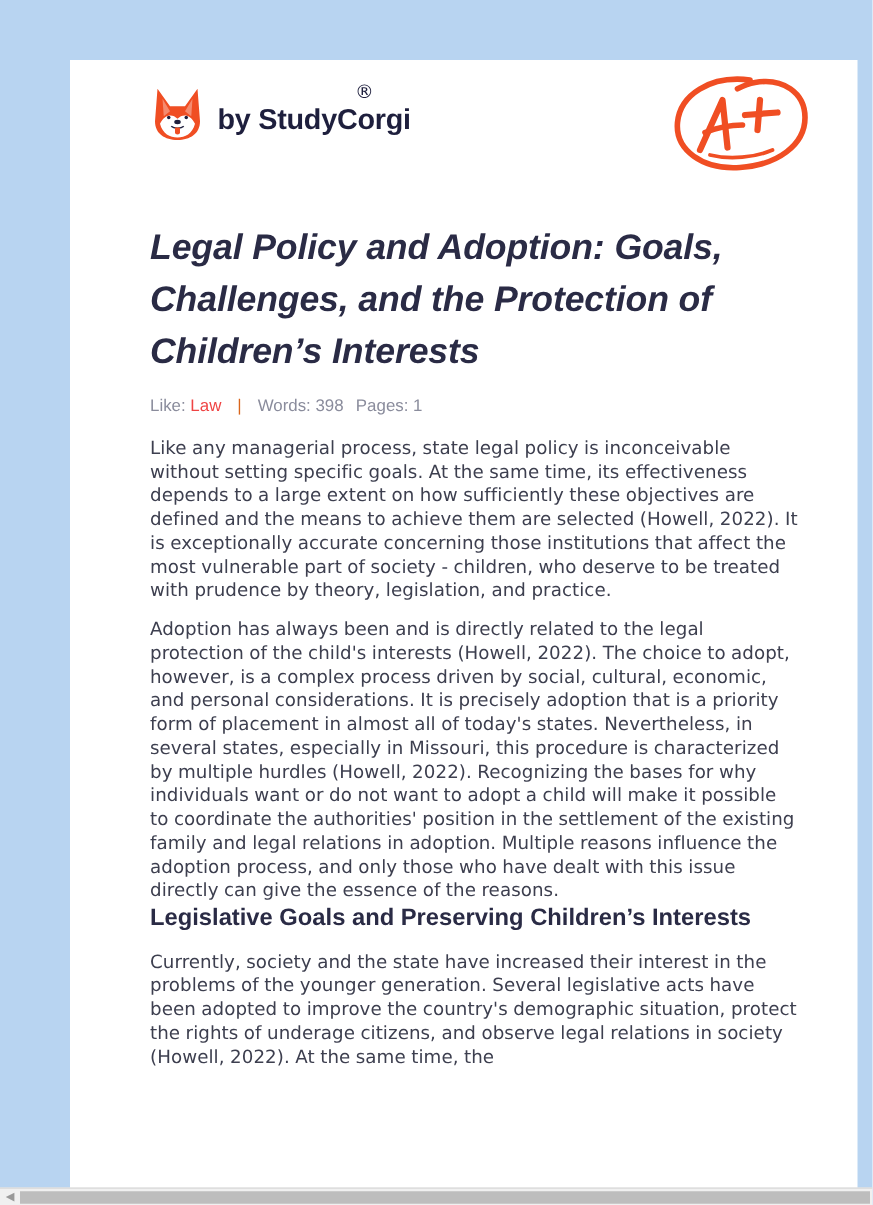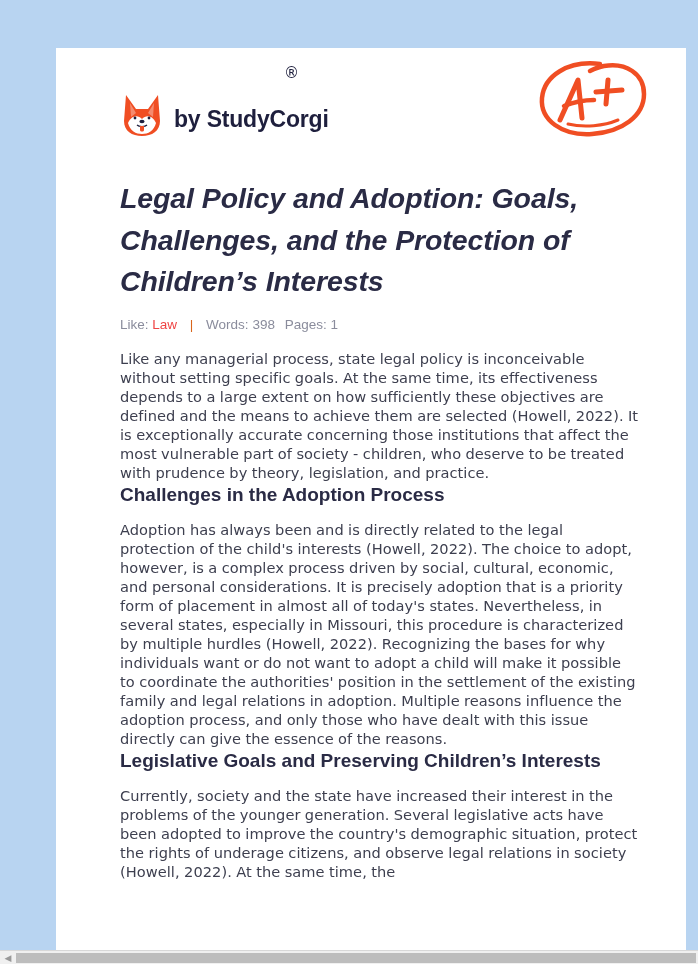--- a/index.html
+++ b/index.html
@@ -7,21 +7,21 @@
     width: 698px; height: 964px; overflow: hidden;
     background: #b8d4f1;
     position: relative;
     font-family: "DejaVu Sans", sans-serif;
   }
   .page {
     position: absolute; left: 56px; top: 48px;
     width: 630px; height: 920px;
     background: #ffffff;
   }
-  .logo { position: absolute; left: 66px; top: 44px; height: 46px; display: flex; align-items: center; }
+  .logo { position: absolute; left: 66px; top: 20px; height: 46px; display: flex; align-items: center; }
   .logo svg { width: 40px; height: 44px; }
   .logo-text {
     margin-left: 12px; margin-top: 8px;
     font-family: "Liberation Sans", sans-serif; font-weight: 700;
     font-size: 23px; color: #1e1f3d; letter-spacing: -0.2px;
   }
   .reg { position: absolute; left: 228px; top: 16px; font-size: 15px; color: #1e1f3d; font-family: "DejaVu Sans", sans-serif; }
   .grade { position: absolute; left: 482px; top: 10px; width: 110px; height: 82px; }
   .content { position: absolute; left: 64px; top: 130px; width: 520px; }
   h1 {
@@ -88,21 +88,20 @@
       <span class="val">Law</span>
       <span class="sep">|</span>
       <span>Words:</span>
       <span class="gap">398</span>
       <span>Pages:</span>
       <span>1</span>
     </div>
 
     <p class="p-after">Like any managerial process, state legal policy is inconceivable without setting specific goals. At the same time, its effectiveness depends to a large extent on how sufficiently these objectives are defined and the means to achieve them are selected (Howell, 2022). It is exceptionally accurate concerning those institutions that affect the most vulnerable part of society - children, who deserve to be treated with prudence by theory, legislation, and practice.</p>
 
-    <h2>Challenges in the Adoption Process</h2>
     <p class="p-after">Adoption has always been and is directly related to the legal protection of the child's interests (Howell, 2022). The choice to adopt, however, is a complex process driven by social, cultural, economic, and personal considerations. It is precisely adoption that is a priority form of placement in almost all of today's states. Nevertheless, in several states, especially in Missouri, this procedure is characterized by multiple hurdles (Howell, 2022). Recognizing the bases for why individuals want or do not want to adopt a child will make it possible to coordinate the authorities' position in the settlement of the existing family and legal relations in adoption. Multiple reasons influence the adoption process, and only those who have dealt with this issue directly can give the essence of the reasons.</p>
 
     <h2>Legislative Goals and Preserving Children’s Interests</h2>
     <p class="p-after">Currently, society and the state have increased their interest in the problems of the younger generation. Several legislative acts have been adopted to improve the country's demographic situation, protect the rights of underage citizens, and observe legal relations in society (Howell, 2022). At the same time, the</p>
   </div>
 </div>
 
 <div class="hscroll">
   <span class="arrow">◀</span>
   <div class="thumb"></div>

